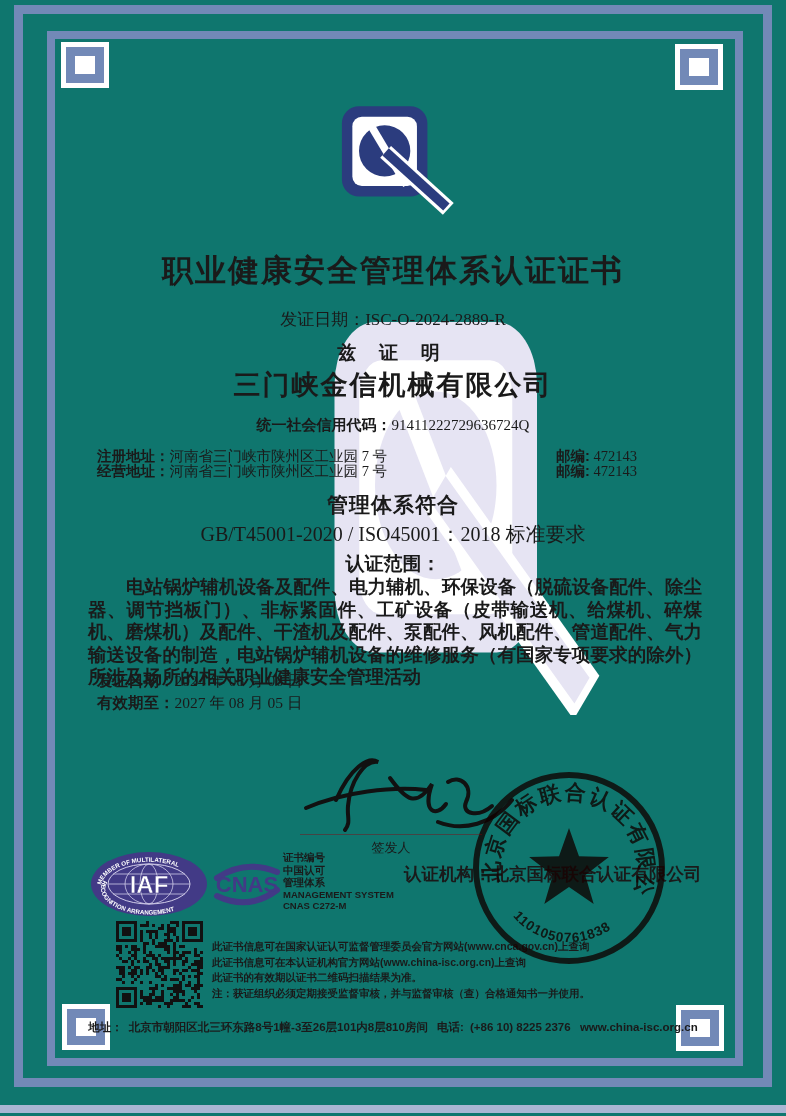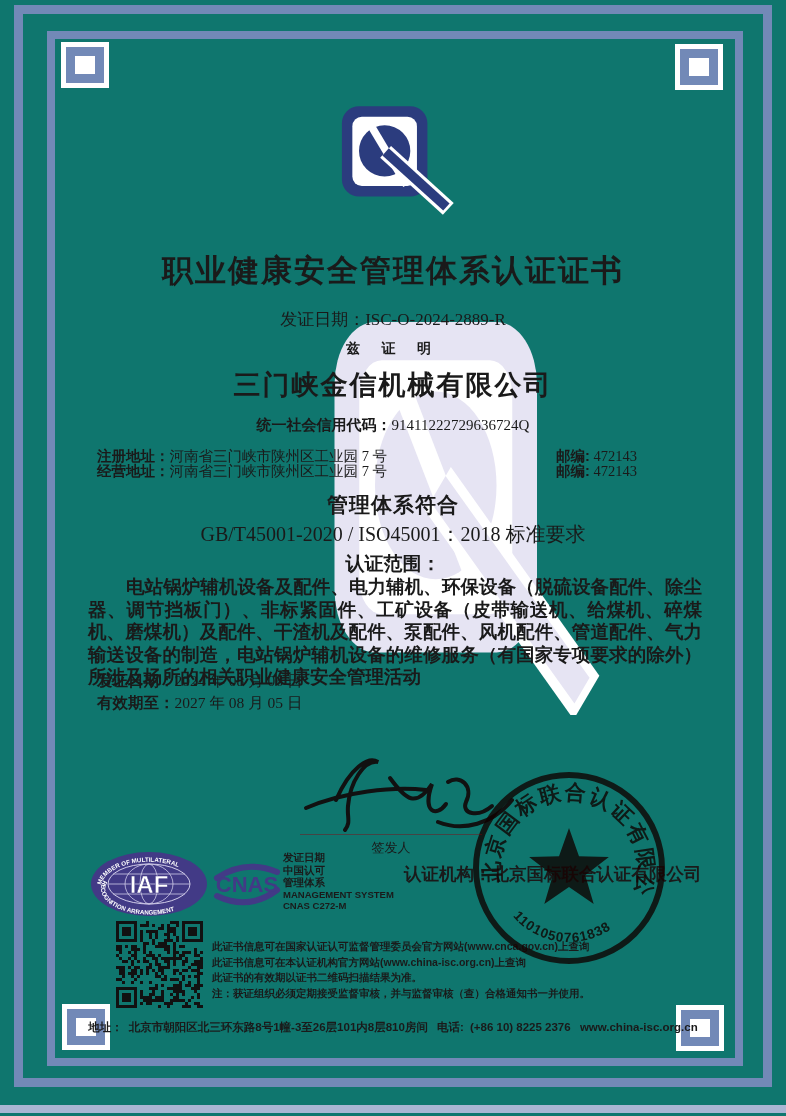--- a/index.html
+++ b/index.html
@@ -14,21 +14,21 @@
   .sq-tl{left:66px;top:47px;} .sq-tr{left:680px;top:49px;}
   .sq-bl{left:67px;top:1009px;} .sq-br{left:681px;top:1010px;}
   .page-edge{left:0;top:1105px;width:786px;height:8px;background:#a9b6d3;z-index:0;}
   
   .watermark{left:330px;top:315px;width:270px;height:400px;z-index:0;opacity:1;}
   
   .logo{left:340px;top:103px;width:114px;height:112px;z-index:3;}
   .title{left:0;top:250px;width:786px;text-align:center;font-size:31px;font-weight:bold;
          letter-spacing:2px;z-index:3;}
   .certno{left:0;top:308px;width:786px;text-align:center;font-size:17px;z-index:3;}
-  .hereby{left:0;top:340px;width:786px;text-align:center;font-size:14px;font-weight:bold;
+  .hereby{left:0;top:340px;width:786px;text-align:center;font-size:19px;font-weight:bold;
           letter-spacing:9px;z-index:3;}
   .company{left:0;top:367px;width:786px;text-align:center;font-size:27px;font-weight:bold;
            font-family:"Liberation Sans","DejaVu Sans",sans-serif;letter-spacing:2px;z-index:3;}
   .credit{left:0;top:416px;width:786px;text-align:center;font-size:15px;z-index:3;}
   .blab{font-weight:bold;font-family:"Liberation Sans","DejaVu Sans",sans-serif;}
   .addr-row{left:97px;width:616px;height:20px;font-size:14.5px;z-index:3;}
   .addr1{top:436px;margin-top:11px;} .addr2{top:462px;}
   .postal{position:absolute;left:459px;top:0;}
   
   .conform{left:0;top:491px;width:786px;text-align:center;font-size:21px;font-weight:bold;
@@ -176,21 +176,21 @@
 
   <div class="abs cnas">
     <svg width="72" height="54" viewBox="0 0 72 54">
       <path d="M6,21 Q34,2 66,15" fill="none" stroke="#423a86" stroke-width="6" stroke-linecap="round"></path>
       <path d="M6,39 Q38,54 66,33" fill="none" stroke="#423a86" stroke-width="6" stroke-linecap="round"></path>
       <text x="36" y="35" text-anchor="middle" font-family="Liberation Sans, DejaVu Sans, sans-serif" font-size="22" font-weight="bold" fill="#423a86">CNAS</text>
     </svg>
   </div>
 
   <div class="abs accred-text">
-    <div>发证日期</div>
+    <div>证书编号</div>
     <div>中国认可</div>
     <div>管理体系</div>
     <div class="accred-en">MANAGEMENT SYSTEM</div>
     <div class="accred-en">CNAS C272-M</div>
   </div>
 
   <div class="abs bodyline">
     <span>认证机构：</span><span>北京国标联合认证有限公司</span>
   </div>
 

